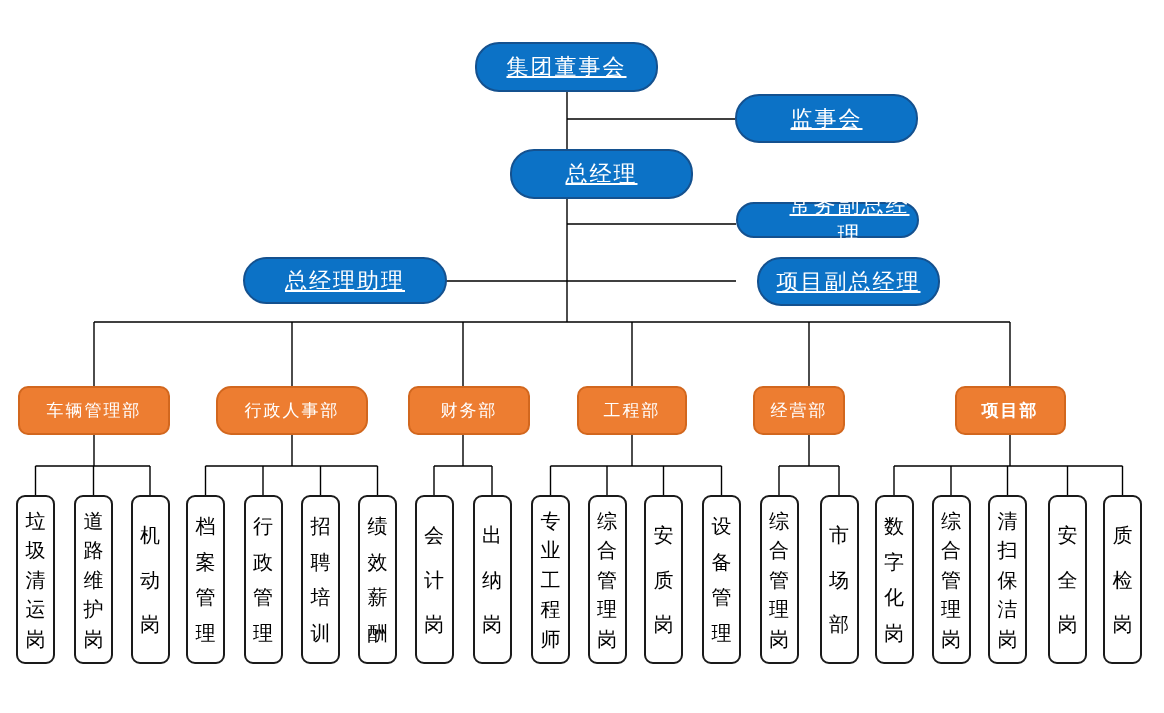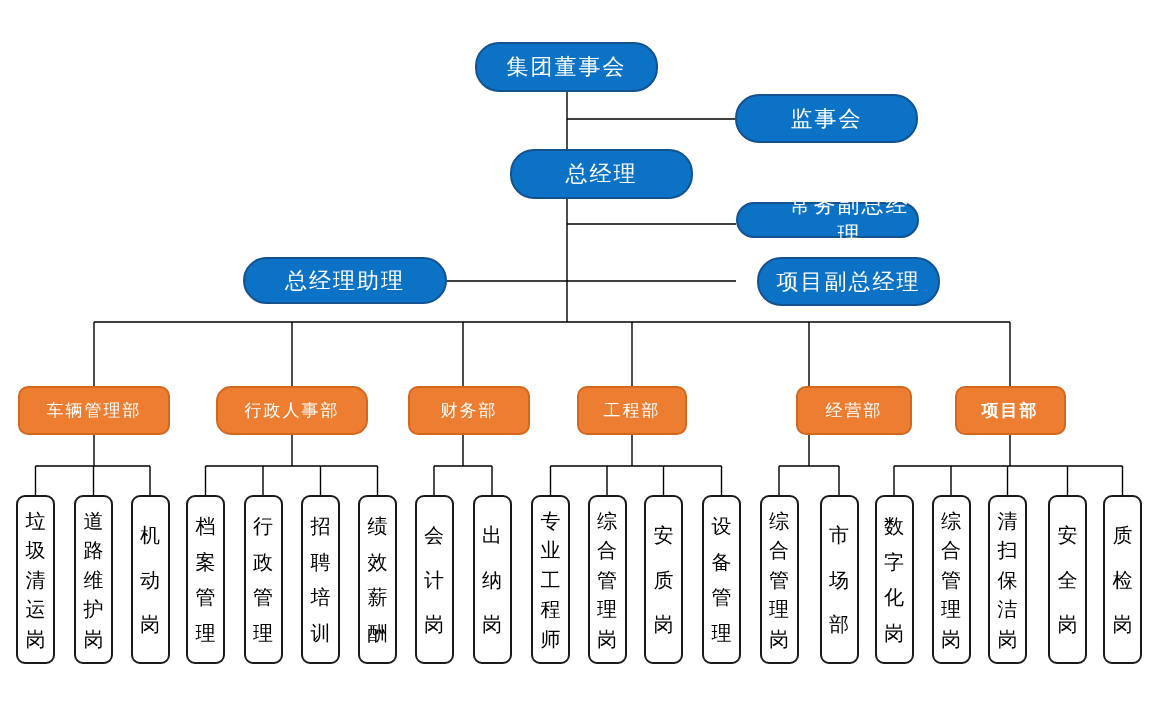--- a/index.html
+++ b/index.html
@@ -31,20 +31,21 @@
     z-index: 1;
     text-align: center;
   }
   .blue {
     background: var(--blue, #0C72C6);
     border: 2px solid var(--blue-border, #14518F);
     border-radius: 24px;
     color: #ffffff;
     font-size: 22px;
     letter-spacing: 2px;
+    text-decoration: underline;
   }
   .dept {
     background: var(--orange, #ED7D31);
     border: 2px solid var(--orange-border, #D2671E);
     border-radius: 10px;
     color: #ffffff;
     font-size: 17px;
     letter-spacing: 2px;
     top: 386px;
     height: 49px;
@@ -208,21 +209,21 @@
         <span>安</span>
         <span>质</span>
         <span>岗</span>
       </div>
       <div class="box leaf" style="left: 702px;">
         <span>设</span>
         <span>备</span>
         <span>管</span>
         <span>理</span>
       </div>
-      <div class="box dept" style="left: 796px; width: 116px;">经营部</div>
+      <div class="box dept" style="left: 753px; width: 92px;">经营部</div>
       <div class="box leaf" style="left: 759.5px;">
         <span>综</span>
         <span>合</span>
         <span>管</span>
         <span>理</span>
         <span>岗</span>
       </div>
       <div class="box leaf" style="left: 819.5px;">
         <span>市</span>
         <span>场</span>

